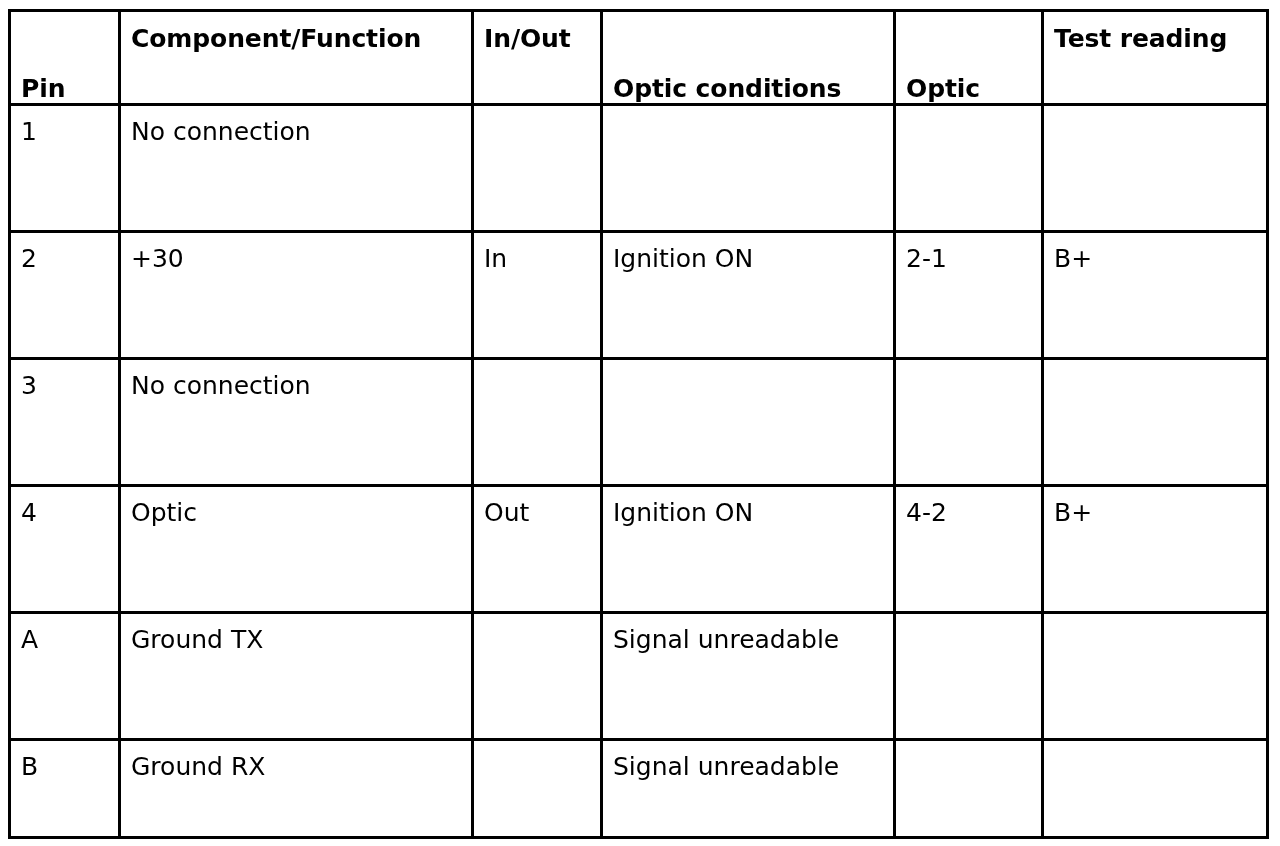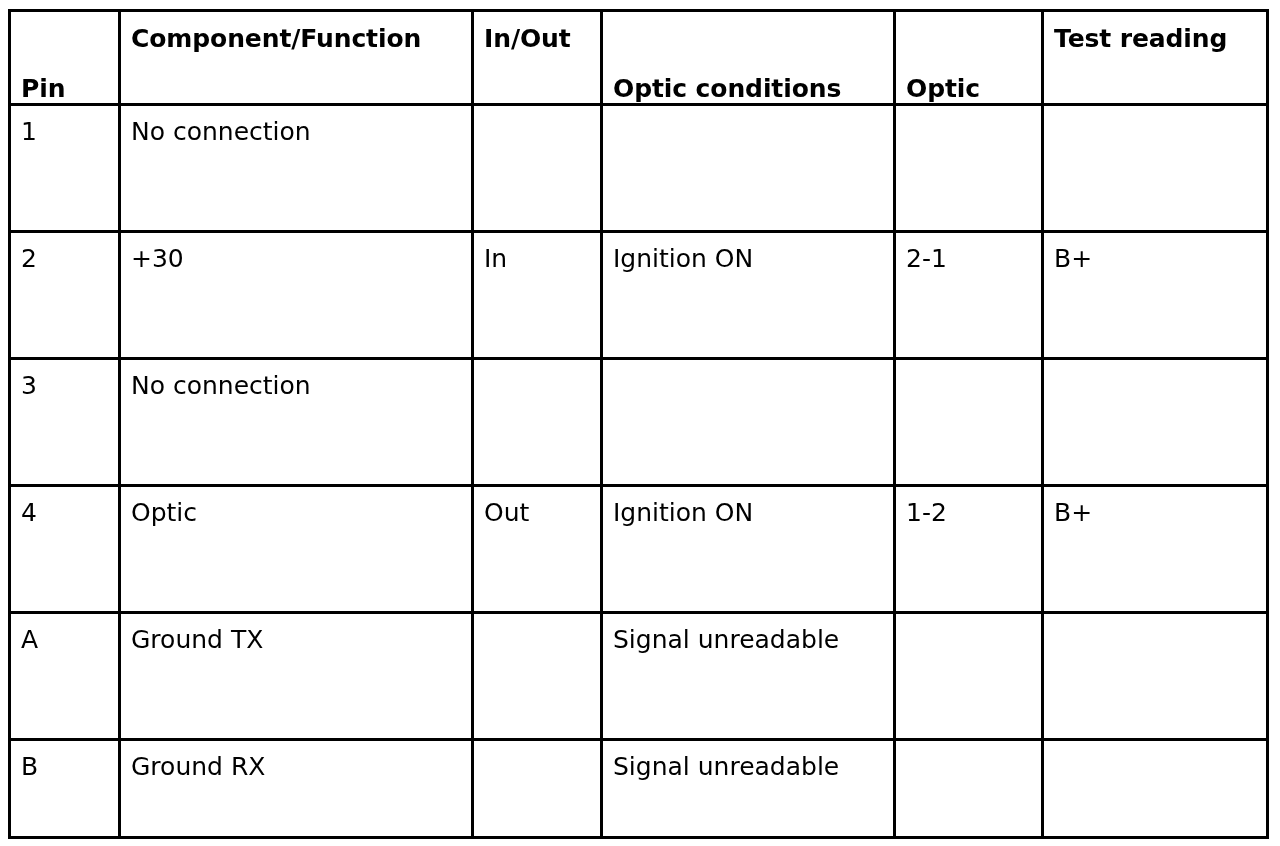--- a/index.html
+++ b/index.html
@@ -189,21 +189,21 @@
       <td class="cell">
         <div class="cell-text">Optic</div>
       </td>
       <td class="cell">
         <div class="cell-text">Out</div>
       </td>
       <td class="cell">
         <div class="cell-text">Ignition ON</div>
       </td>
       <td class="cell">
-        <div class="cell-text">1-2</div>
+        <div class="cell-text">4-2</div>
       </td>
       <td class="cell">
         <div class="cell-text">B+</div>
       </td>
     </tr>
 
     <tr>
       <td class="cell">
         <div class="cell-text">A</div>
       </td>

